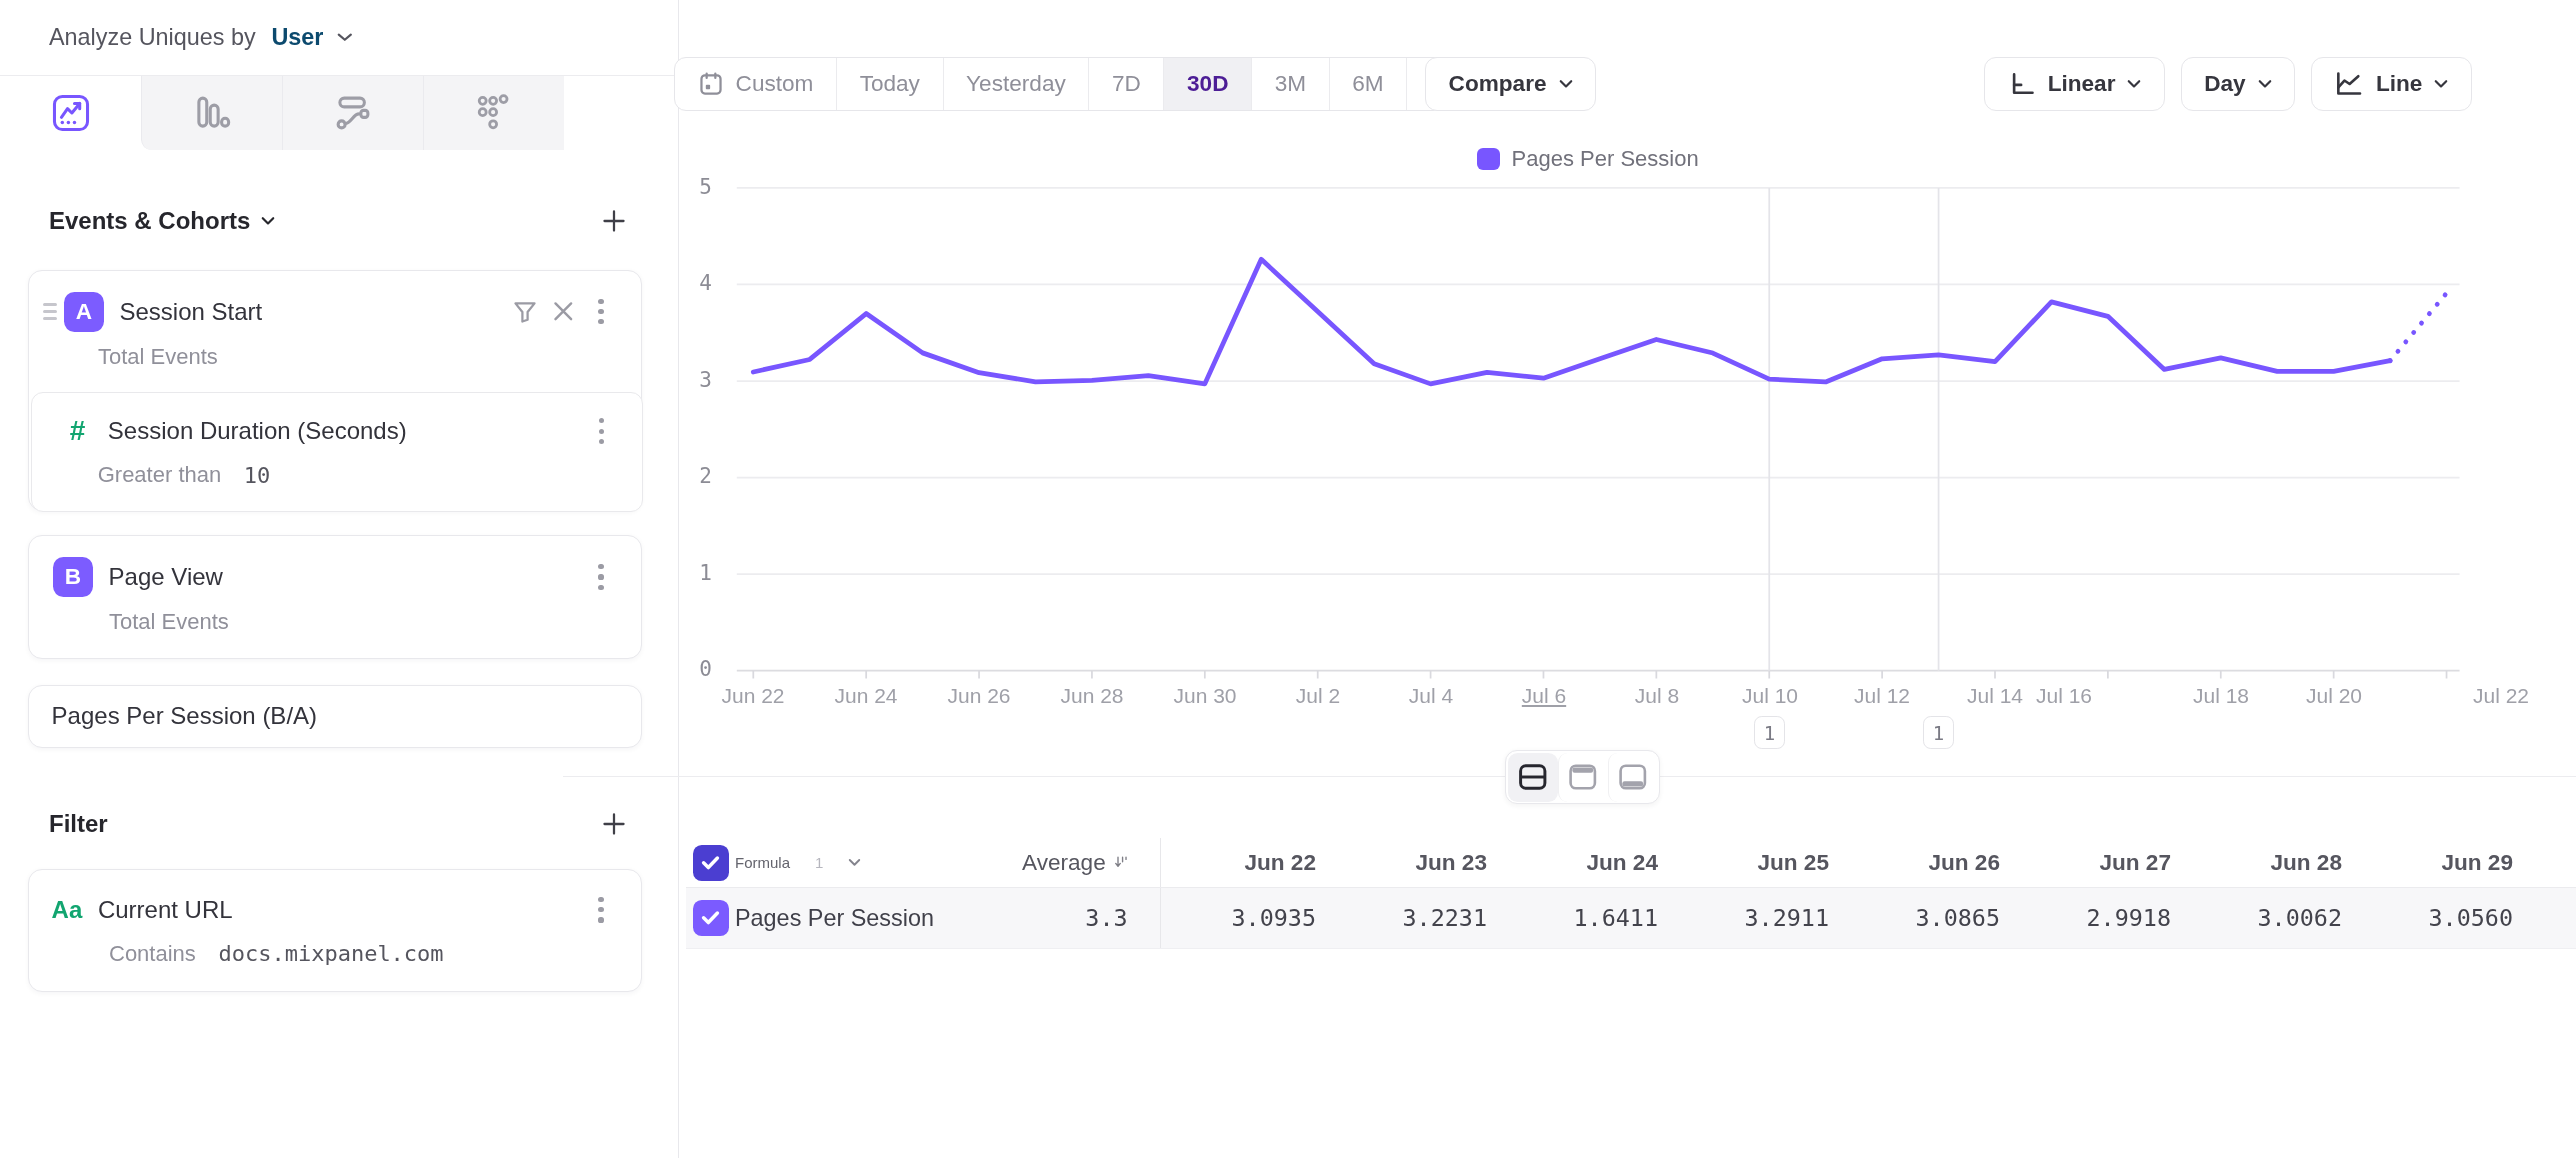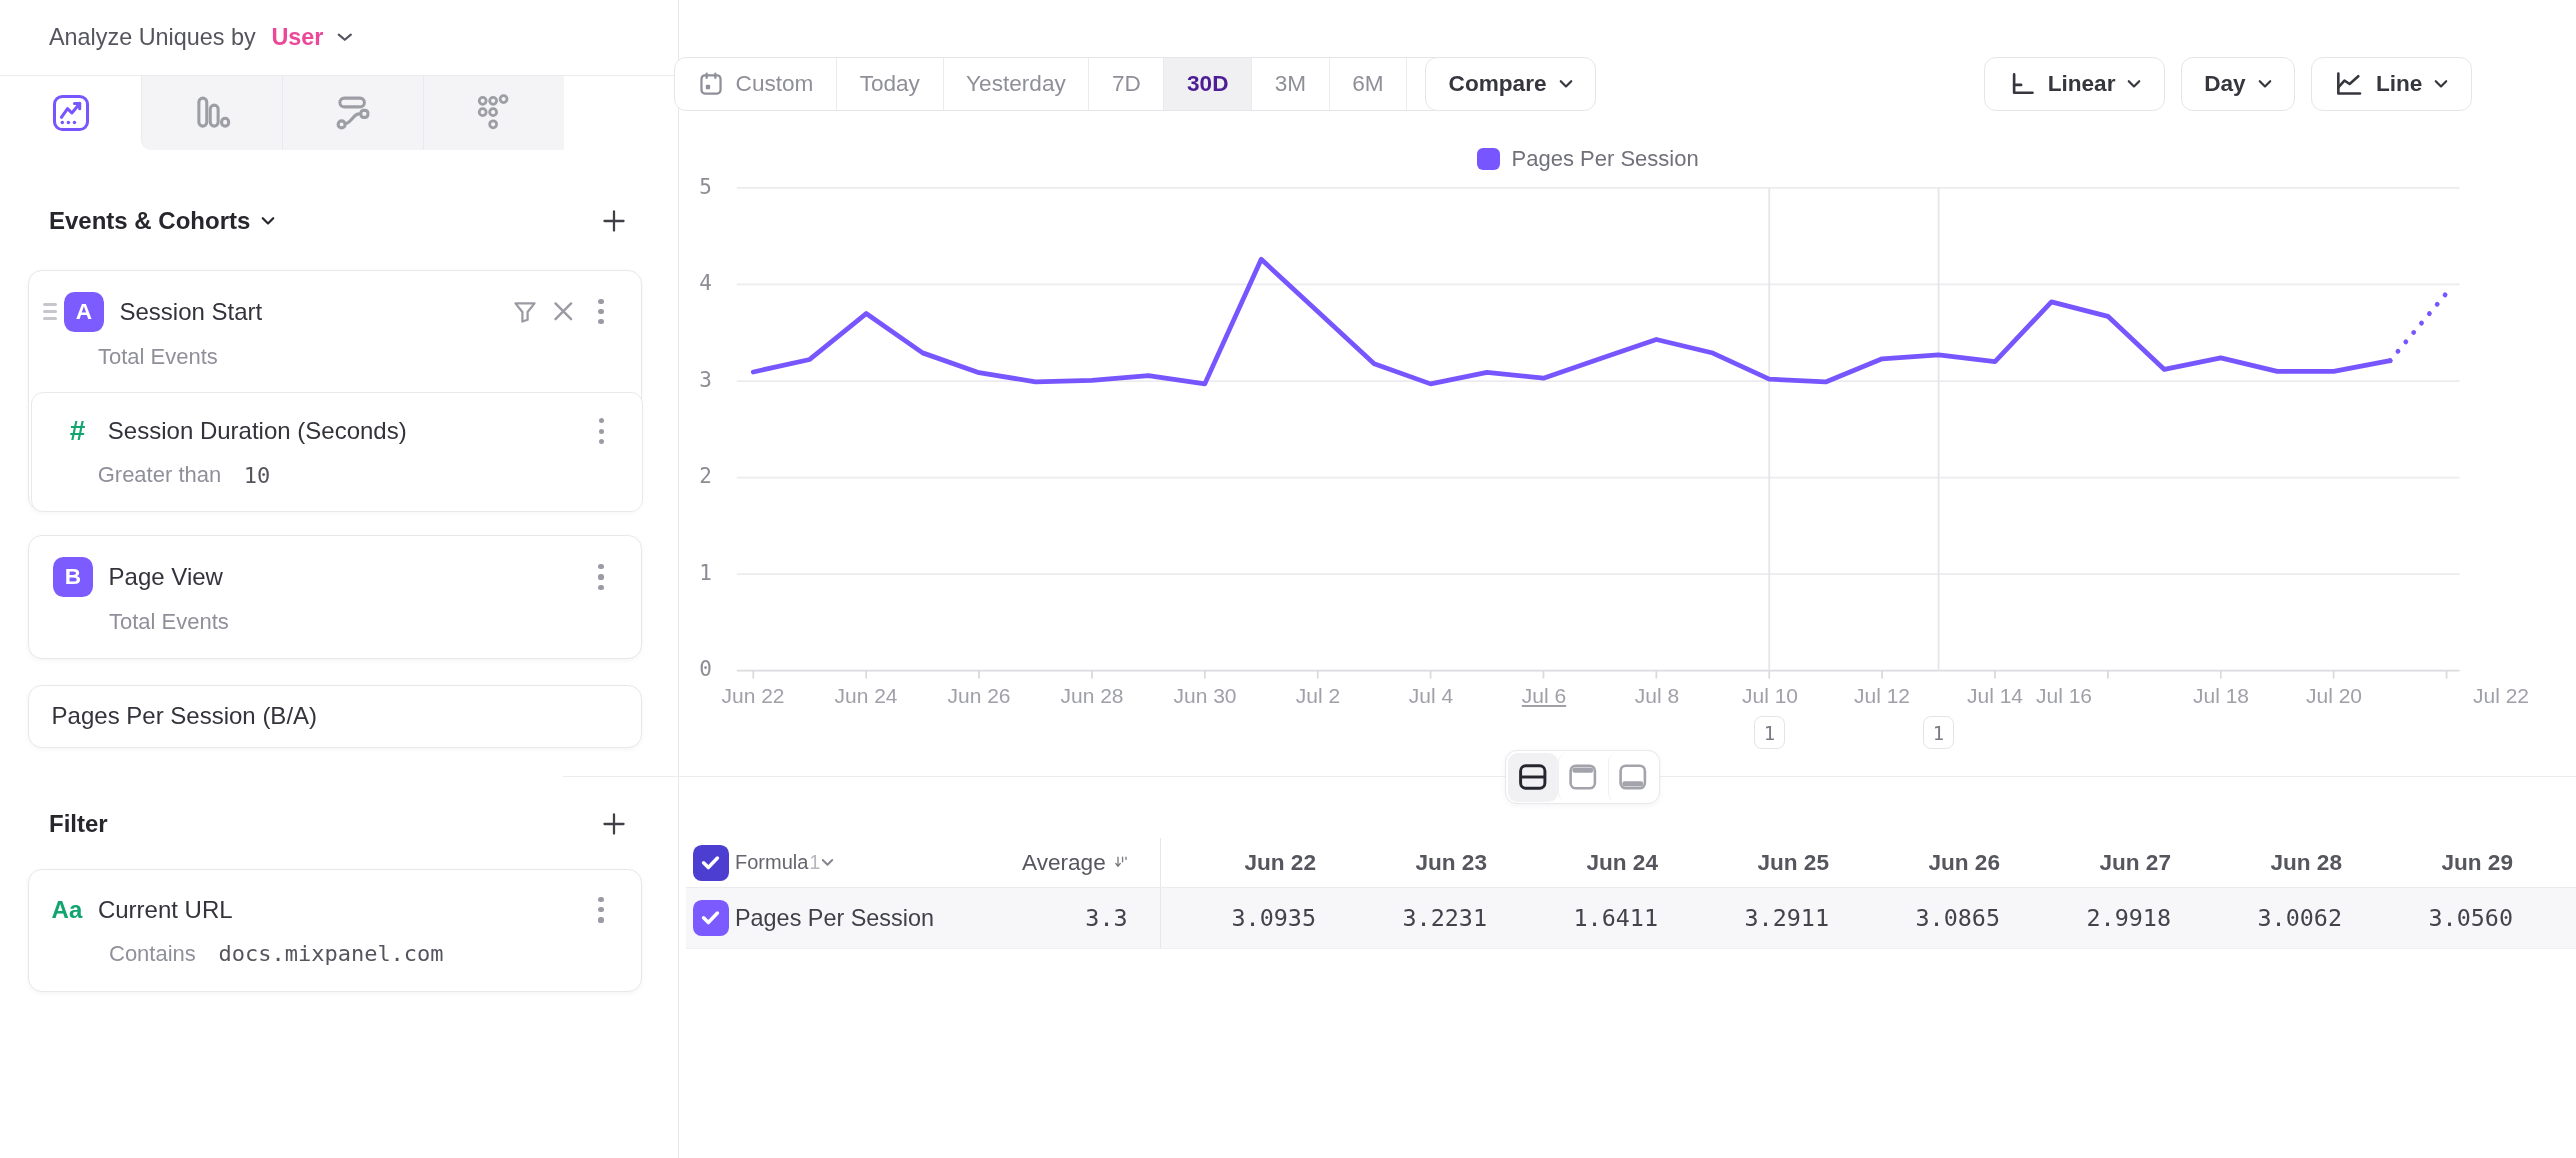--- a/index.html
+++ b/index.html
@@ -5,21 +5,21 @@
   * { margin:0; padding:0; box-sizing:border-box; }
   html,body { width:2576px; height:1159px; background:#fff; overflow:hidden;
               font-family:"Liberation Sans", sans-serif; color:#33333b; }
   .mono { font-family:"DejaVu Sans Mono", monospace; }
 
   
   .sidebar { position:absolute; left:0; top:0; width:679px; height:1159px;
              border-right:1.7px solid #E8E8EC; background:#fff; }
   .sb-header { height:76px; border-bottom:1.7px solid #ECECEF; display:flex; align-items:center;
                padding-left:49px; font-size:23.4px; color:#55555e; gap:8.7px; }
-  .sb-header b { color:#ec4899; font-weight:700; margin-left:7px; }
+  .sb-header b { color:#0c4a6e; font-weight:700; margin-left:7px; }
   .chev { display:inline-block; margin-left:5.2px; }
   .sb-tabs { display:flex; height:74px; }
   .sb-tab { width:141px; display:flex; align-items:center; justify-content:center; cursor:pointer; }
   .sb-tab.inactive { background:#F4F4F6; border-left:1.7px solid #EAEAEE; }
   .sb-tab.inactive:first-of-type { border-left:none; }
   .sb-tab.inactive.rounded-l { border-bottom-left-radius:10.4px; }
 
   .sb-section { display:flex; align-items:center; justify-content:space-between;
                 padding:0 45px 0 49px; font-size:24px; font-weight:700; color:#26262c; }
   .sb-section .chev-s { margin-left:10.4px; }
@@ -84,21 +84,21 @@
   .tbl-grid { display:grid; grid-template-columns:49px 287px 116px 22.6px repeat(8, 171px); align-items:center; }
   .tbl-head { height:50px; border-bottom:1.7px solid #EBEBEE; }
   .tbl-row { height:61px; background:#F7F7F9; border-bottom:1.7px solid #EFEFF2; }
   .cell-r { text-align:right; padding-right:15.6px; }
   .date-h { font-size:22.6px; font-weight:600; color:#56565f; }
   .num { font-size:23.4px; color:#43434c; font-family:"DejaVu Sans Mono", monospace; }
   .divider-cell { align-self:stretch; border-right:1.7px solid #E7E7EA; }
   .checkbox { width:36px; height:36px; border-radius:8.7px; display:flex; align-items:center;
               justify-content:center; cursor:pointer; }
   .cb-dark { background:#4B3ED1; } .cb-light { background:#7B5BFF; }
-  .formula-cell { display:flex; align-items:center; gap:1px; font-size:20px; color:#64646d; }
+  .formula-cell { display:flex; align-items:center; gap:25px; font-size:15px; color:#64646d; }
   .formula-cell .idx { color:#B6B6BE; }
   .avg-cell { display:flex; align-items:center; justify-content:flex-end; gap:8.7px;
               font-size:22.6px; font-weight:500; color:#56565f; padding-right:8.7px; }
   .row-name { font-size:23.4px; font-weight:500; color:#40404a; }
   svg { display:block; }
 </style>
 </head>
 <body>
 
 <div class="sidebar">

